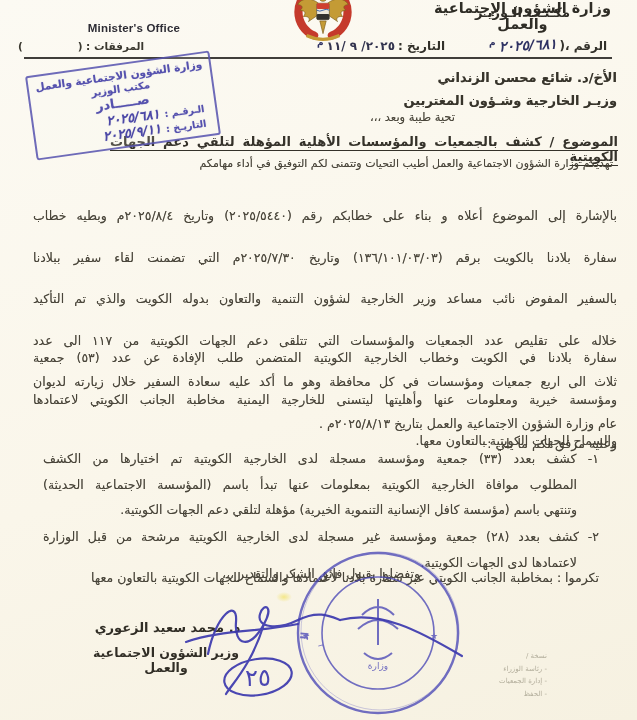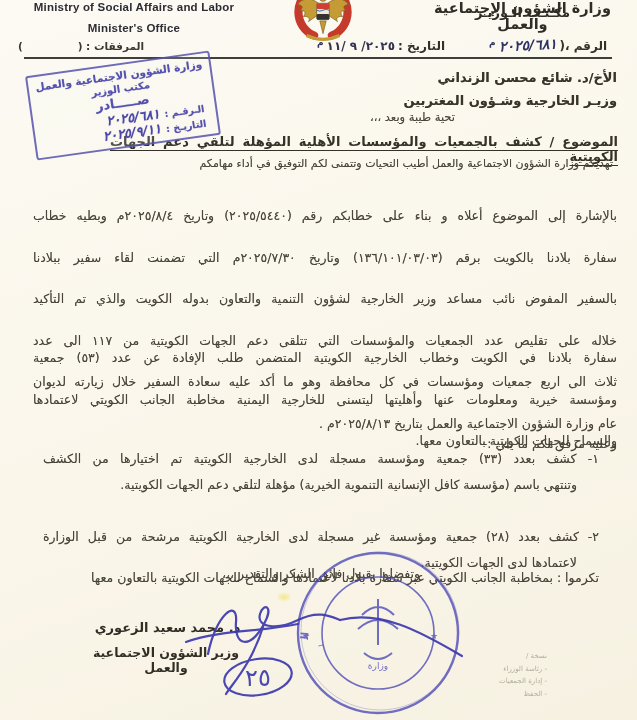--- a/index.html
+++ b/index.html
@@ -63,21 +63,20 @@
   .sig-svg{left:180px; top:558px; z-index:3;}
   .emblem{left:285px; top:-16px;}
   .smudge{left:276px; top:592px; width:16px; height:10px; border-radius:50%;
     background:radial-gradient(closest-side,rgba(240,220,60,.55),rgba(240,220,60,0)); z-index:0;}
 </style>
 </head>
 <body>
 
 <div class="page">
 
-  <div class="abs en-head" style="top:1px">Ministry of Social Affairs and Labor</div>
   <div class="abs en-head" style="top:22px">Minister's Office</div>
   <div class="abs attach">المرفقات : (               )</div>
 
   <svg class="abs emblem" width="76" height="60" viewBox="0 0 120 94">
     <circle cx="60" cy="8" r="5" fill="#2e7d3c"></circle>
     <path d="M46 7 A40 40 0 0 0 46 81" stroke="#c53a2c" stroke-width="13" fill="none" stroke-linecap="round"></path>
     <path d="M74 7 A40 40 0 0 1 74 81" stroke="#c53a2c" stroke-width="13" fill="none" stroke-linecap="round"></path>
     <circle cx="60" cy="20" r="7" fill="#c49b35" stroke="#7a5c1d" stroke-width="1"></circle>
     <path d="M60 14 l7 -3 -5 7 z" fill="#7a5c1d"></path>
     <path d="M53 30 C40 20 26 22 20 32 C28 33 29 37 24 41 C33 42 33 46 29 51 C38 50 40 55 37 59 L53 48 Z" fill="#c49b35" stroke="#7a5c1d" stroke-width="1"></path>
@@ -138,20 +137,21 @@
   <div class="abs txt para p2">
 
       <div>سفارة بلادنا في الكويت وخطاب الخارجية الكويتية المتضمن طلب الإفادة عن عدد (٥٣) جمعية</div>
       <div>ومؤسسة خيرية ومعلومات عنها وأهليتها ليتسنى للخارجية اليمنية مخاطبة الجانب الكويتي لاعتمادها</div>
       <div>والسماح للجهات الكويتية بالتعاون معها.</div>
     </div>
   <div class="abs txt intro">وعليه مرفق لكم ما يلي :-</div>
   <div class="abs txt hang i1">
 
   <div>١- كشف بعدد (٣٣) جمعية ومؤسسة مسجلة لدى الخارجية الكويتية تم اختيارها من الكشف</div>
+      <div>المطلوب موافاة الخارجية الكويتية بمعلومات عنها تبدأ باسم (المؤسسة الاجتماعية الحديثة)</div>
       <div>وتنتهي باسم (مؤسسة كافل الإنسانية التنموية الخيرية) مؤهلة لتلقي دعم الجهات الكويتية.</div>
     </div>
   <div class="abs txt hang i2">
 
   <div>٢- كشف بعدد (٢٨) جمعية ومؤسسة غير مسجلة لدى الخارجية الكويتية مرشحة من قبل الوزارة</div>
       <div>لاعتمادها لدى الجهات الكويتية.</div>
     </div>
   <div class="abs txt request">تكرموا : بمخاطبة الجانب الكويتي عبر سفارة بلادنا لاعتمادها والسماح للجهات الكويتية بالتعاون معها</div>
   <div class="abs txt closing">وتفضلوا بقبول فائق الشكر والتقدير ،،،</div>
 

